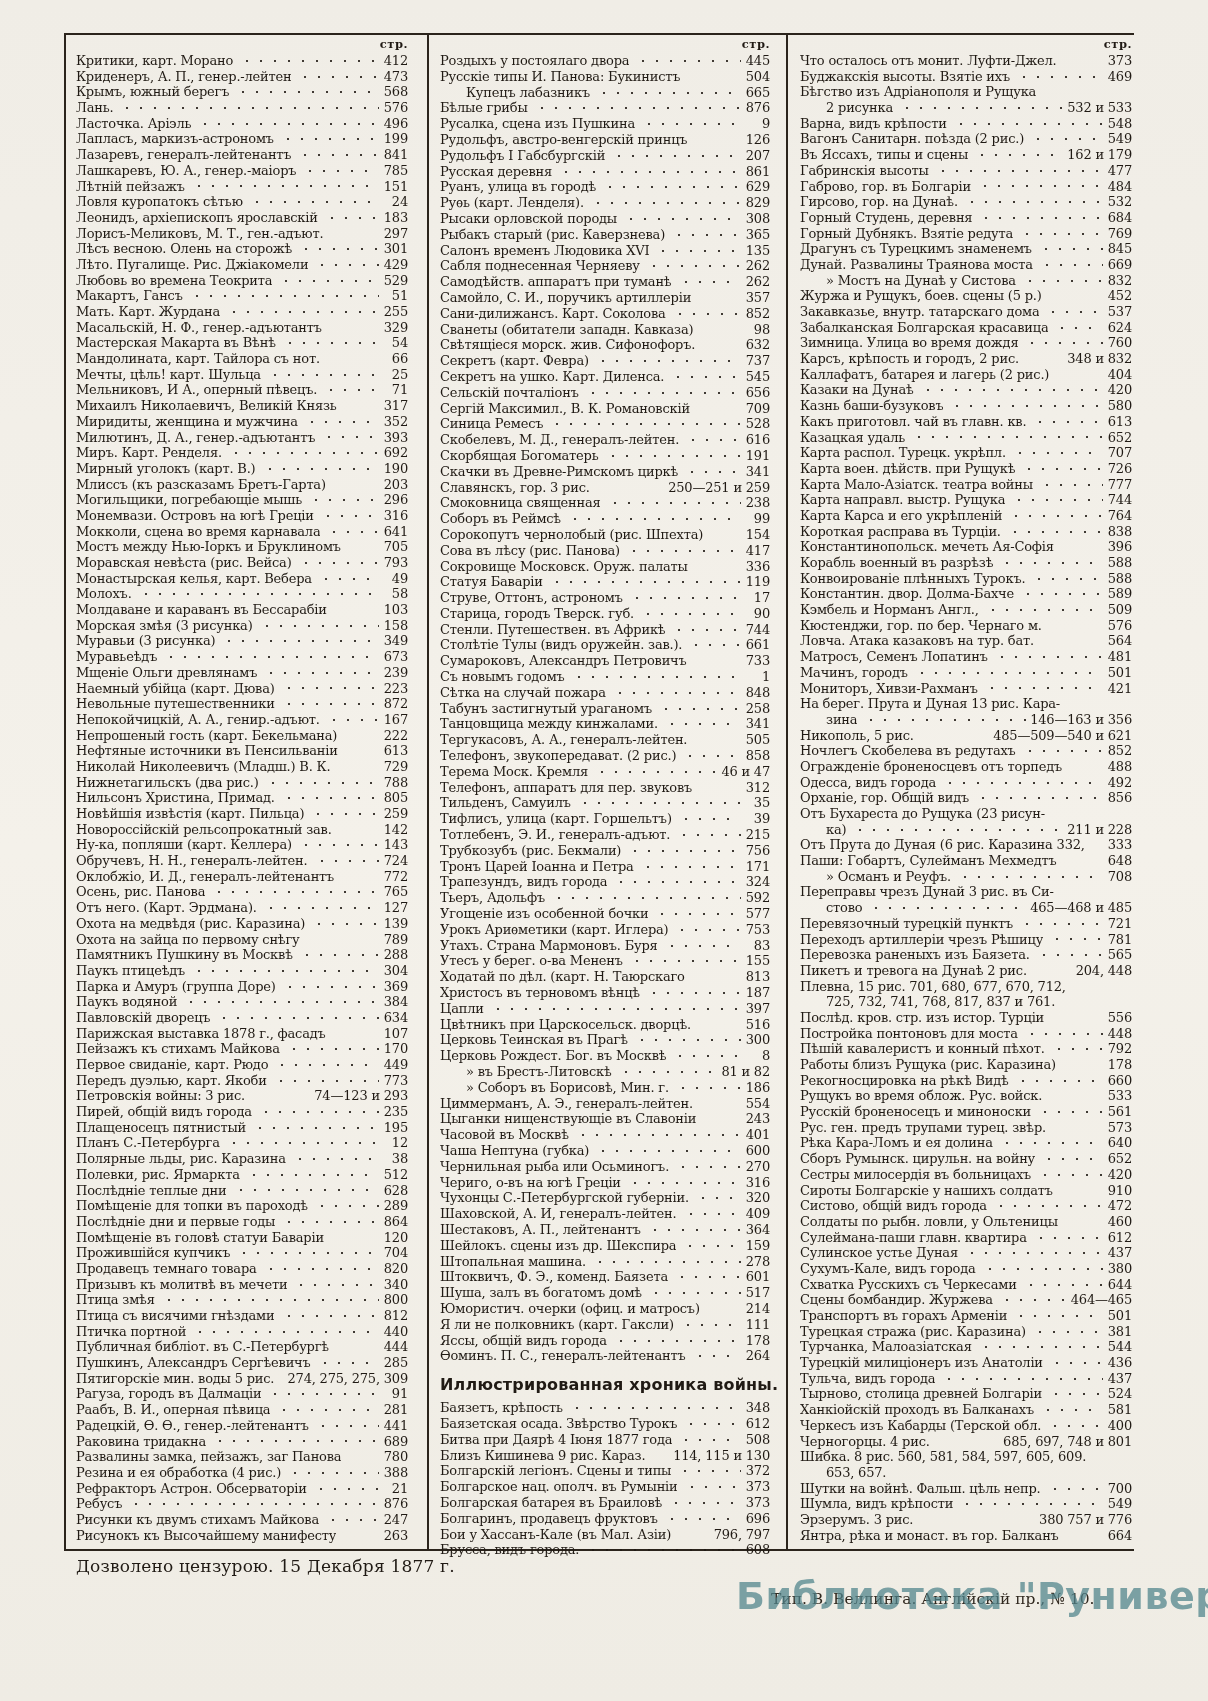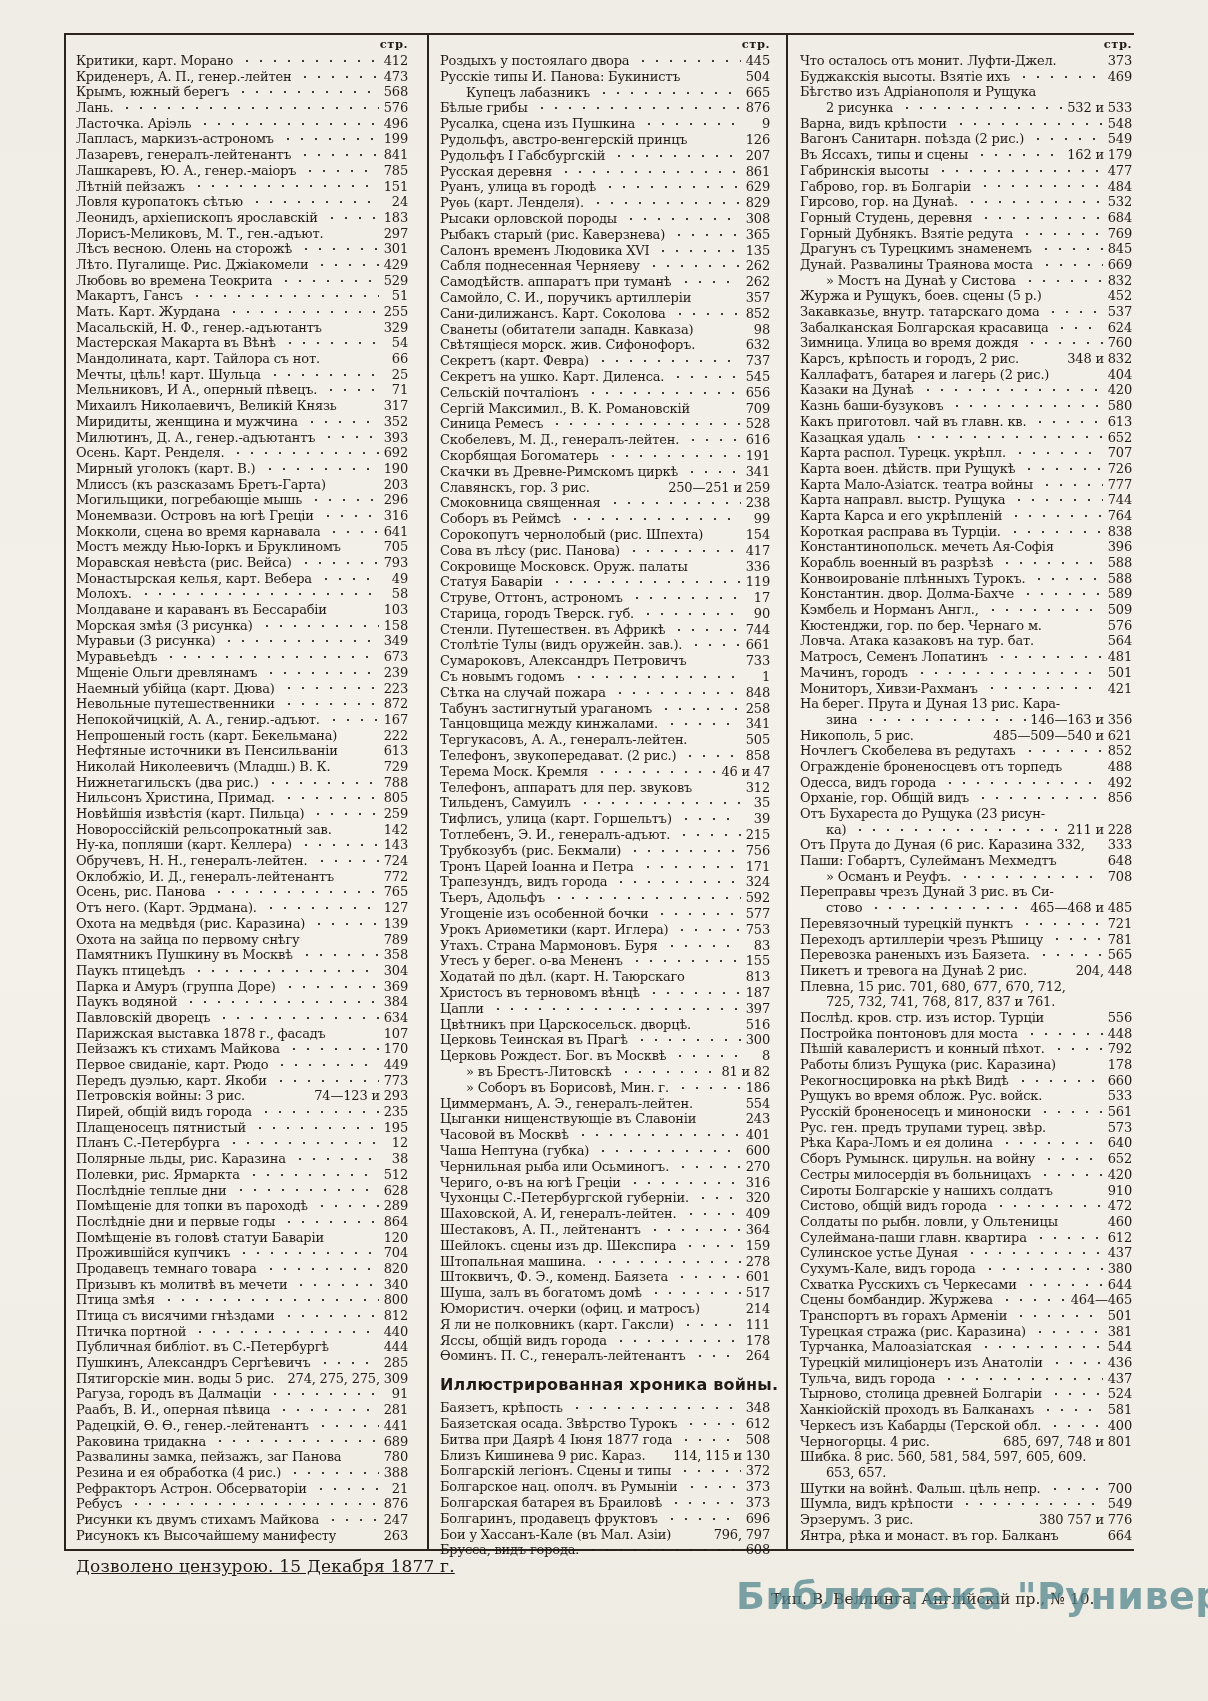--- a/index.html
+++ b/index.html
@@ -16,21 +16,21 @@
   #col2 .row{height:15.8px;line-height:15.8px;}
   .row.ind{padding-left:26px;}
   .t{flex:0 1 auto;overflow:hidden;}
   .fill{flex:1 0 4px;align-self:stretch;margin:0 3px;
         background-image:radial-gradient(circle,rgba(32,26,20,.85) 1.05px,rgba(0,0,0,0) 1.35px);
         background-size:14px 14px;background-repeat:repeat-x;background-position:4px 56%;}
   .fill.nd{background:none;}
   .p{flex:0 0 auto;text-align:right;min-width:26px;}
   .sec{font-family:"DejaVu Sans","Liberation Sans",sans-serif;font-weight:bold;font-size:16px;
        text-align:center;height:36px;line-height:42px;letter-spacing:.2px;white-space:nowrap;}
-  .censor{position:absolute;left:76px;top:1556px;font-size:17px;letter-spacing:.2px;text-decoration:underline;}
+  .censor{position:absolute;left:76px;top:1556px;font-size:17px;letter-spacing:.2px;}
   .printer{position:absolute;left:771px;top:1590px;font-size:15.5px;color:#30281f;}
   .watermark{position:absolute;left:736px;top:1574px;font-family:"DejaVu Sans","Liberation Sans",sans-serif;
              font-size:38px;font-weight:bold;color:#4e838b;opacity:.72;letter-spacing:.5px;white-space:nowrap;}
 </style>
 </head>
 <body>
 
 <div class="page">
 
   <div class="rule" style="left:64px;top:33px;width:1070px;height:2px;"></div>
@@ -160,21 +160,21 @@
         <span class="t">Миридиты, женщина и мужчина</span>
         <span class="fill"></span>
         <span class="p">352</span>
       </div>
       <div class="row">
         <span class="t">Милютинъ, Д. А., генер.-адъютантъ</span>
         <span class="fill"></span>
         <span class="p">393</span>
       </div>
       <div class="row">
-        <span class="t">Осень. Карт. Ренделя.</span>
+        <span class="t">Миръ. Карт. Ренделя.</span>
         <span class="fill"></span>
         <span class="p">692</span>
       </div>
       <div class="row">
         <span class="t">Мирный уголокъ (карт. В.)</span>
         <span class="fill"></span>
         <span class="p">190</span>
       </div>
       <div class="row">
         <span class="t">Млиссъ (къ разсказамъ Бретъ-Гарта)</span>
@@ -322,21 +322,21 @@
         <span class="p">139</span>
       </div>
       <div class="row">
         <span class="t">Охота на зайца по первому снѣгу</span>
         <span class="fill nd"></span>
         <span class="p">789</span>
       </div>
       <div class="row">
         <span class="t">Памятникъ Пушкину въ Москвѣ</span>
         <span class="fill"></span>
-        <span class="p">358</span>
+        <span class="p">288</span>
       </div>
       <div class="row">
         <span class="t">Паукъ птицеѣдъ</span>
         <span class="fill"></span>
         <span class="p">304</span>
       </div>
       <div class="row">
         <span class="t">Парка и Амуръ (группа Доре)</span>
         <span class="fill"></span>
         <span class="p">369</span>

